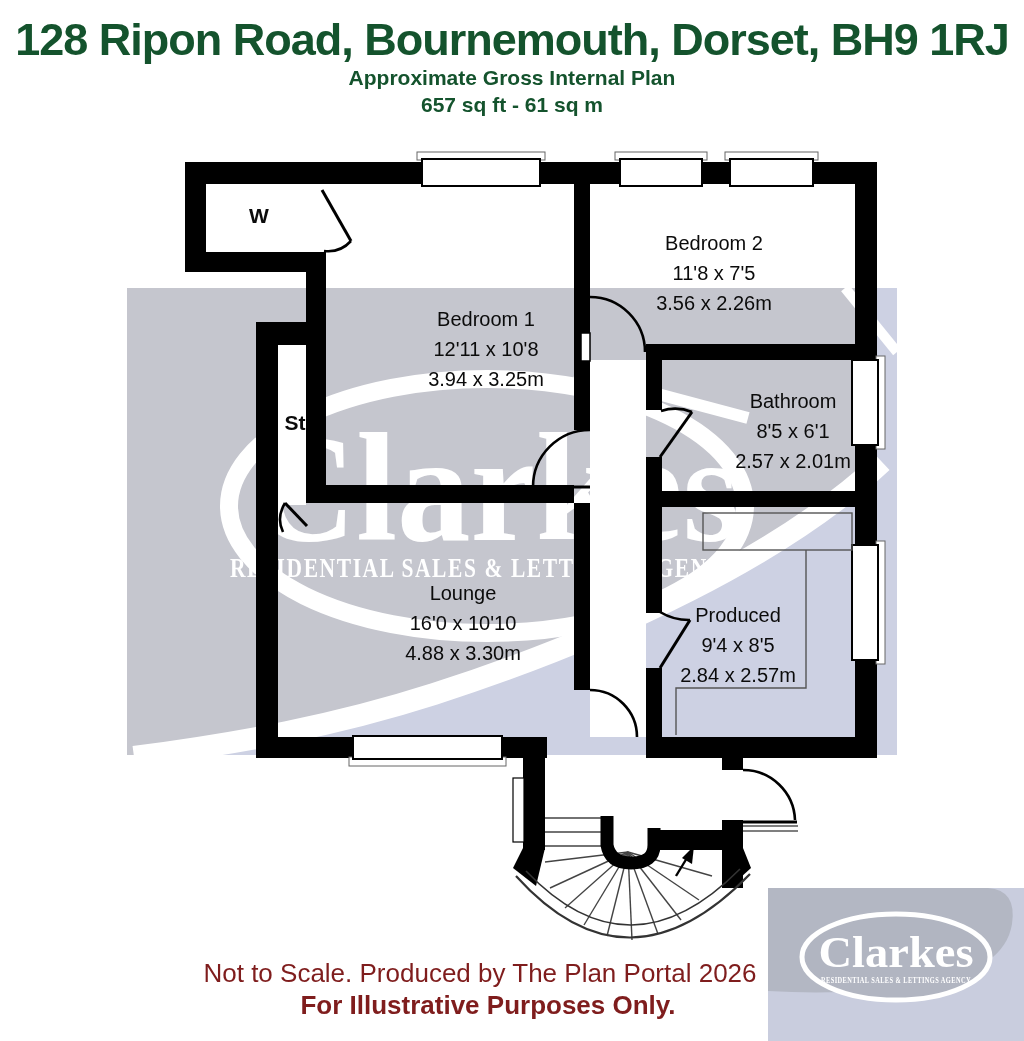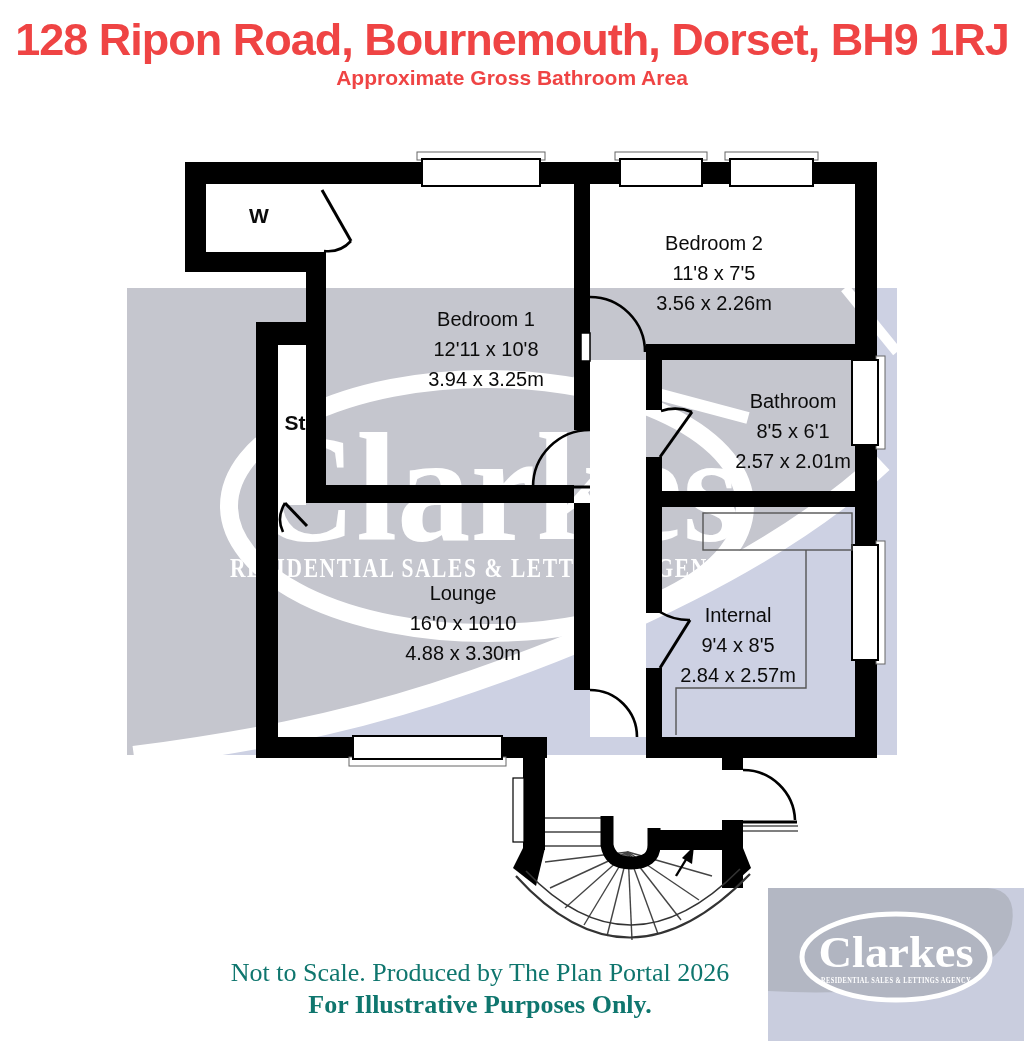--- a/index.html
+++ b/index.html
@@ -1,28 +1,28 @@
 <!DOCTYPE html>
 <html style="--band-gray: #c5c6ce; --band-periwinkle: #cdd1e3; --badge-bg: #c9cdde; --badge-gray: #b3b7c3; --badge-ellipse: #b1b5c1; --wall: #000000;"><head>
 <meta charset="utf-8">
 <style>
   html,body{margin:0;padding:0;background:#fff;}
   #canvas{position:relative;width:1024px;height:1041px;background:#fff;overflow:hidden;
           font-family:"Liberation Sans",sans-serif;}
   svg{position:absolute;left:0;top:0;}
-  .hdr{position:absolute;left:0;width:100%;text-align:center;color:#ef4444;white-space:nowrap;}
+  .hdr{position:absolute;left:0;width:100%;text-align:center;color:#14532d;white-space:nowrap;}
   #title{top:14px;font-size:45px;font-weight:bold;letter-spacing:-1px;}
   #sub1{top:66px;font-size:21px;font-weight:bold;}
   #sub2{top:93px;font-size:21px;font-weight:bold;}
   .room-label{position:absolute;transform:translateX(-50%);text-align:center;color:#0b0b0b;
               font-size:20px;font-weight:normal;line-height:30px;white-space:nowrap;z-index:30;}
   .mini{position:absolute;transform:translateX(-50%);color:#0b0b0b;font-size:21px;font-weight:bold;z-index:30;}
-  .foot{position:absolute;transform:translateX(-50%);left:480px;color:#0f766e;white-space:nowrap;z-index:40;font-family:Liberation Serif, serif;}
+  .foot{position:absolute;transform:translateX(-50%);left:480px;color:#7f1d1d;white-space:nowrap;z-index:40;}
   #foot1{top:958px;font-size:26px;}
-  #foot2{top:990px;font-size:26px;font-weight:bold;}
+  #foot2{top:990px;font-size:26px;font-weight:bold;margin-left:8px;}
   .wm-brand{font-family:"Liberation Serif",serif;font-weight:bold;fill:#ffffff;}
   .wm-cap{font-family:"Liberation Serif",serif;font-weight:bold;fill:#ffffff;letter-spacing:2px;}
   .wall{fill:#000;}
   .win{fill:#fff;stroke:#000;stroke-width:2;}
   .sill{fill:#fff;stroke:#666;stroke-width:1;}
   .door{fill:none;stroke:#000;stroke-width:2.6;}
   .leaf{fill:none;stroke:#000;stroke-width:3;}
   .thin{fill:none;stroke:#555;stroke-width:1.4;}
   .tread{fill:none;stroke:#444;stroke-width:1.4;}
 </style>
@@ -143,21 +143,22 @@
     <g>
       <rect x="768" y="888" width="256" height="153" style="fill:var(--badge-bg)"></rect>
       <path d="M768,888 L988,888 Q1017,890 1012,924 Q1005,968 930,984 Q850,996 768,991 Z" style="fill:var(--badge-gray)"></path>
       <ellipse cx="896" cy="957" rx="94" ry="43" style="fill:var(--badge-ellipse)" stroke="#ffffff" stroke-width="5"></ellipse>
       <text x="896" y="967" text-anchor="middle" class="wm-brand" font-size="44" textLength="155" lengthAdjust="spacingAndGlyphs">Clarkes</text>
       <text x="896" y="983" text-anchor="middle" class="wm-cap" font-size="8" style="letter-spacing:0.5px" textLength="150" lengthAdjust="spacingAndGlyphs">RESIDENTIAL SALES &amp; LETTINGS AGENCY</text>
     </g>
   </svg>
 
   <div id="title" class="hdr">128 Ripon Road, Bournemouth, Dorset, BH9 1RJ</div>
-  <div id="sub1" class="hdr">Approximate Gross Bathroom Area</div>
+  <div id="sub1" class="hdr">Approximate Gross Internal Plan</div>
+  <div id="sub2" class="hdr">657 sq ft - 61 sq m</div>
 
   <div class="mini" style="left:259px;top:204px;">W</div>
   <div class="mini" style="left:295px;top:411px;">St</div>
 
   <div class="room-label" style="left:450px;top:304px;margin-left:36px;">
     <div>Bedroom 1</div>
     <div>12'11 x 10'8</div>
     <div>3.94 x 3.25m</div>
   </div>
 
@@ -173,21 +174,21 @@
     <div>2.57 x 2.01m</div>
   </div>
 
   <div class="room-label" style="left:463px;top:578px;">
     <div>Lounge</div>
     <div>16'0 x 10'10</div>
     <div>4.88 x 3.30m</div>
   </div>
 
   <div class="room-label" style="left:738px;top:600px;">
-    <div>Internal</div>
+    <div>Produced</div>
     <div>9'4 x 8'5</div>
     <div>2.84 x 2.57m</div>
   </div>
 
   <div id="foot1" class="foot">Not to Scale. Produced by The Plan Portal 2026</div>
   <div id="foot2" class="foot">For Illustrative Purposes Only.</div>
 
 </div>
 
 </body></html>

